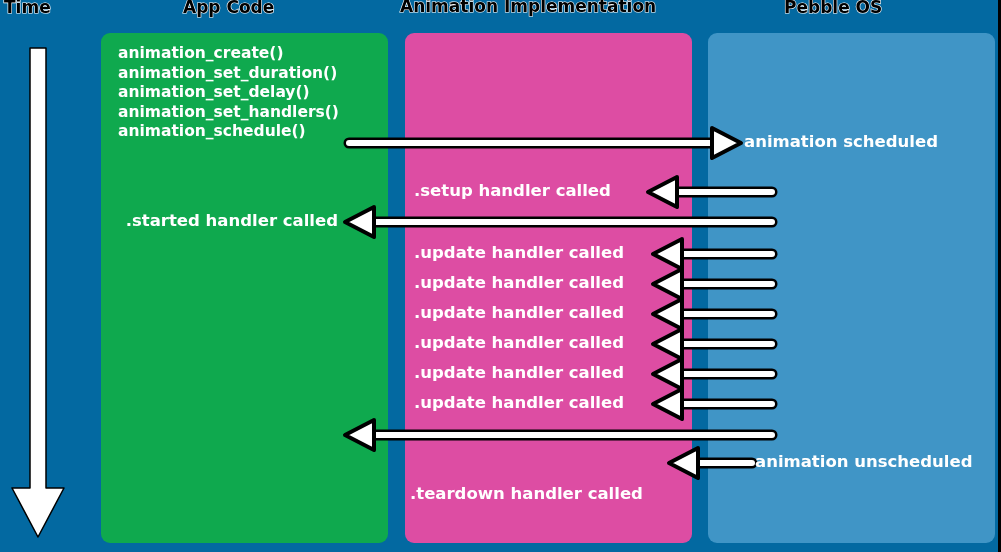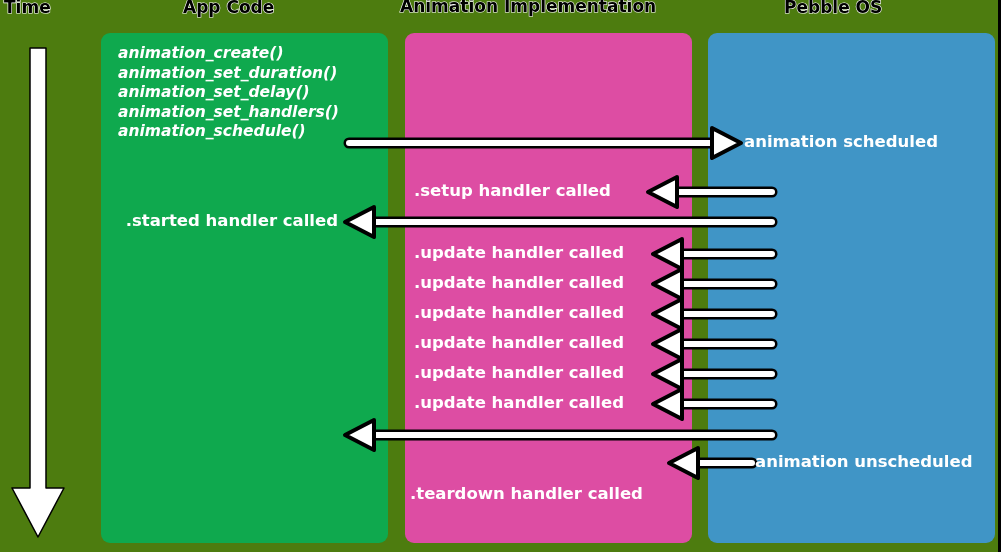--- a/index.html
+++ b/index.html
@@ -1,20 +1,20 @@
 <!DOCTYPE html>
 <html><head>
 <meta charset="utf-8">
 <style>
   html,body{margin:0;padding:0;background:#000;}
   body{
     width:1001px;height:552px;position:relative;overflow:hidden;
     font-family:"DejaVu Sans","Liberation Sans",sans-serif;
   }
-  #stage{position:absolute;left:0;top:0;width:998px;height:552px;background:#4d7c0f;}
+  #stage{position:absolute;left:0;top:0;width:998px;height:552px;background:#0369a1;}
 
   
   .col-header{
     position:absolute;
     font-size:17px;font-weight:bold;
     color:#000;
     -webkit-text-stroke:1.2px #fff;
     paint-order:stroke fill;
     white-space:nowrap;
     letter-spacing:0px;
@@ -36,21 +36,21 @@
 
   
   #time-arrow{position:absolute;left:8px;top:40px;}
 
   
   #code-block{
     position:absolute;left:118px;top:44px;width:270px;
     color:#fff;font-size:15.5px;font-weight:bold;line-height:19.5px;
     white-space:nowrap;
   }
-  #code-block div{height:19.5px;font-style:italic;}
+  #code-block div{height:19.5px;}
 
   
   .row-label{
     position:absolute;
     color:#fff;font-size:16.5px;font-weight:bold;
     white-space:nowrap;
     line-height:1;
   }
   .lbl-app  {text-align:right;}
   .lbl-impl {text-align:left;}

